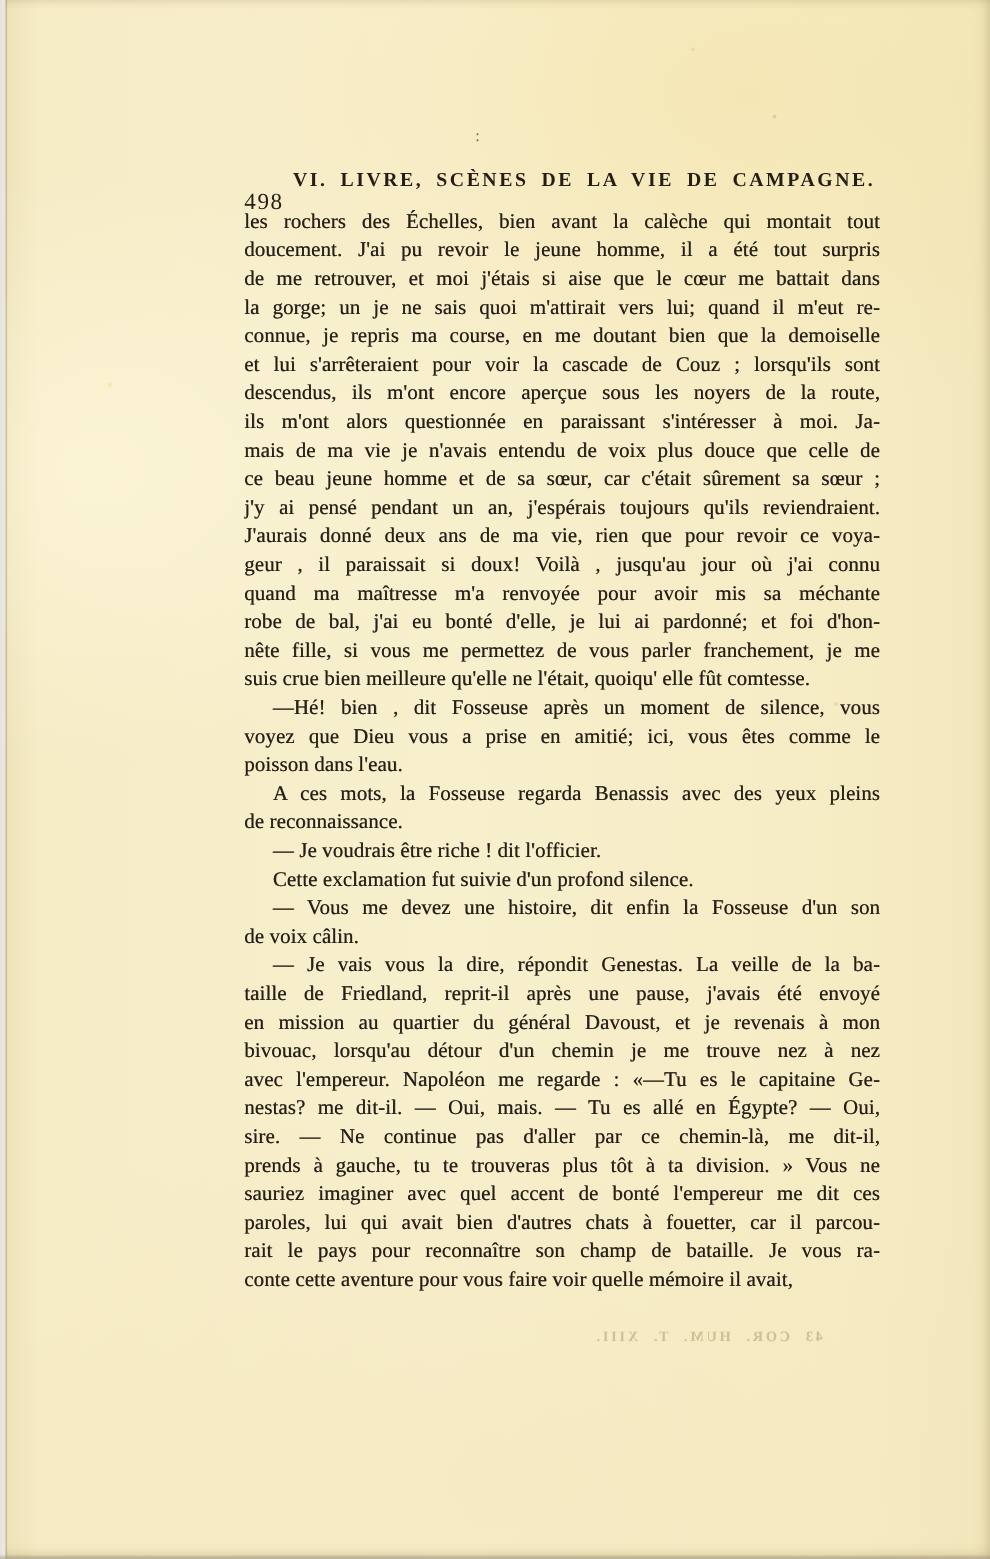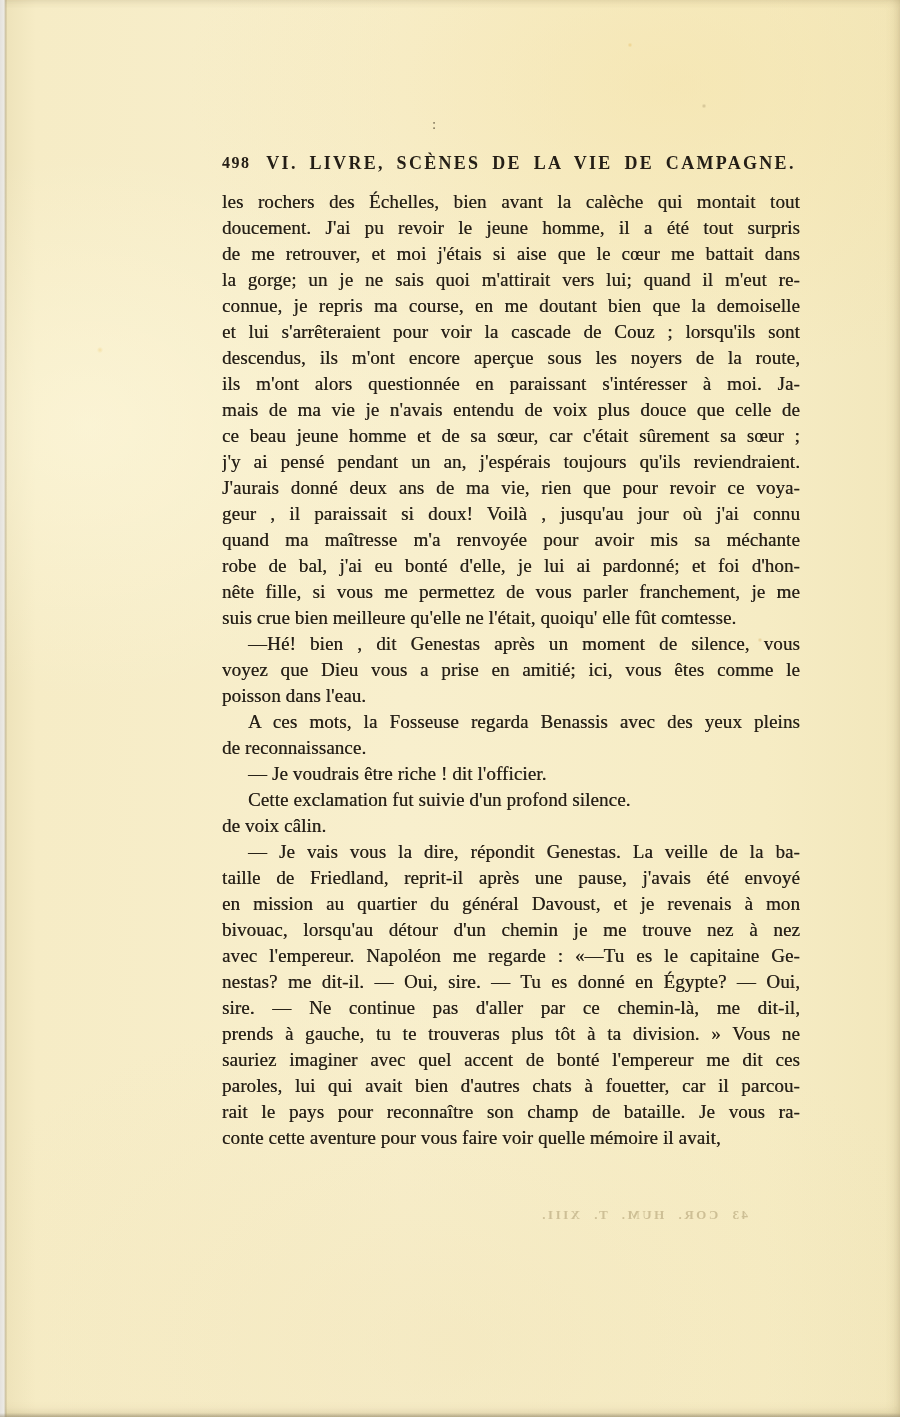--- a/index.html
+++ b/index.html
@@ -33,22 +33,22 @@
   }
   .artifact {
     position: absolute; top: 116px; left: 432px;
     font-size: 15px; color: rgba(80,70,50,0.75); letter-spacing: 0;
   }
   .header {
     position: absolute; top: 153px; left: 222px; width: 578px;
     color: #241e16; white-space: nowrap;
   }
   .pagenum {
-    position: absolute; left: 0; top: 1px;
-    font-size: 16px; font-weight: bold; letter-spacing: 1.5px;
+    position: absolute; left: 0; top: 18px;
+    font-size: 21px; font-weight: normal; letter-spacing: 1.5px;
   }
   .running-title {
     display: block; text-align: center; padding-left: 40px;
     font-size: 18px; font-weight: bold;
     letter-spacing: 2.3px; word-spacing: 5px;
   }
   .body-text {
     position: absolute; top: 189px; left: 222px; width: 578px;
     font-size: 19px; color: #251f17;
     text-shadow: 0.3px 0 0 rgba(37,31,23,0.75);
@@ -93,34 +93,35 @@
     <div class="line">ils m'ont alors questionnée en paraissant s'intéresser à moi. Ja-</div>
     <div class="line">mais de ma vie je n'avais entendu de voix plus douce que celle de</div>
     <div class="line">ce beau jeune homme et de sa sœur, car c'était sûrement sa sœur ;</div>
     <div class="line">j'y ai pensé pendant un an, j'espérais toujours qu'ils reviendraient.</div>
     <div class="line">J'aurais donné deux ans de ma vie, rien que pour revoir ce voya-</div>
     <div class="line">geur , il paraissait si doux! Voilà , jusqu'au jour où j'ai connu</div>
     <div class="line">quand ma maîtresse m'a renvoyée pour avoir mis sa méchante</div>
     <div class="line">robe de bal, j'ai eu bonté d'elle, je lui ai pardonné; et foi d'hon-</div>
     <div class="line">nête fille, si vous me permettez de vous parler franchement, je me</div>
     <div class="line pend">suis crue bien meilleure qu'elle ne l'était, quoiqu' elle fût comtesse.</div>
-    <div class="line ind">—Hé! bien , dit Genestas après un moment de silence, vous</div>
+    <div class="line ind">—Hé! bien , dit Fosseuse après un moment de silence, vous</div>
     <div class="line">voyez que Dieu vous a prise en amitié; ici, vous êtes comme le</div>
     <div class="line pend">poisson dans l'eau.</div>
     <div class="line ind">A ces mots, la Fosseuse regarda Benassis avec des yeux pleins</div>
     <div class="line pend">de reconnaissance.</div>
     <div class="line ind pend">— Je voudrais être riche ! dit l'officier.</div>
     <div class="line ind pend">Cette exclamation fut suivie d'un profond silence.</div>
+    <div class="line ind">— Vous me devez une histoire, dit enfin la Fosseuse d'un son</div>
     <div class="line pend">de voix câlin.</div>
     <div class="line ind">— Je vais vous la dire, répondit Genestas. La veille de la ba-</div>
     <div class="line">taille de Friedland, reprit-il après une pause, j'avais été envoyé</div>
     <div class="line">en mission au quartier du général Davoust, et je revenais à mon</div>
     <div class="line">bivouac, lorsqu'au détour d'un chemin je me trouve nez à nez</div>
     <div class="line">avec l'empereur. Napoléon me regarde : «—Tu es le capitaine Ge-</div>
-    <div class="line">nestas? me dit-il. — Oui, sire. — Tu es donné en Égypte? — Oui,</div>
+    <div class="line">nestas? me dit-il. — Oui, mais. — Tu es allé en Égypte? — Oui,</div>
     <div class="line">sire. — Ne continue pas d'aller par ce chemin-là, me dit-il,</div>
     <div class="line">prends à gauche, tu te trouveras plus tôt à ta division. » Vous ne</div>
     <div class="line">sauriez imaginer avec quel accent de bonté l'empereur me dit ces</div>
     <div class="line">paroles, lui qui avait bien d'autres chats à fouetter, car il parcou-</div>
     <div class="line">rait le pays pour reconnaître son champ de bataille. Je vous ra-</div>
     <div class="line pend">conte cette aventure pour vous faire voir quelle mémoire il avait,</div>
   </div>
 
   <div class="ghost">43   COR. HUM. T. XIII.</div>
 </div>

